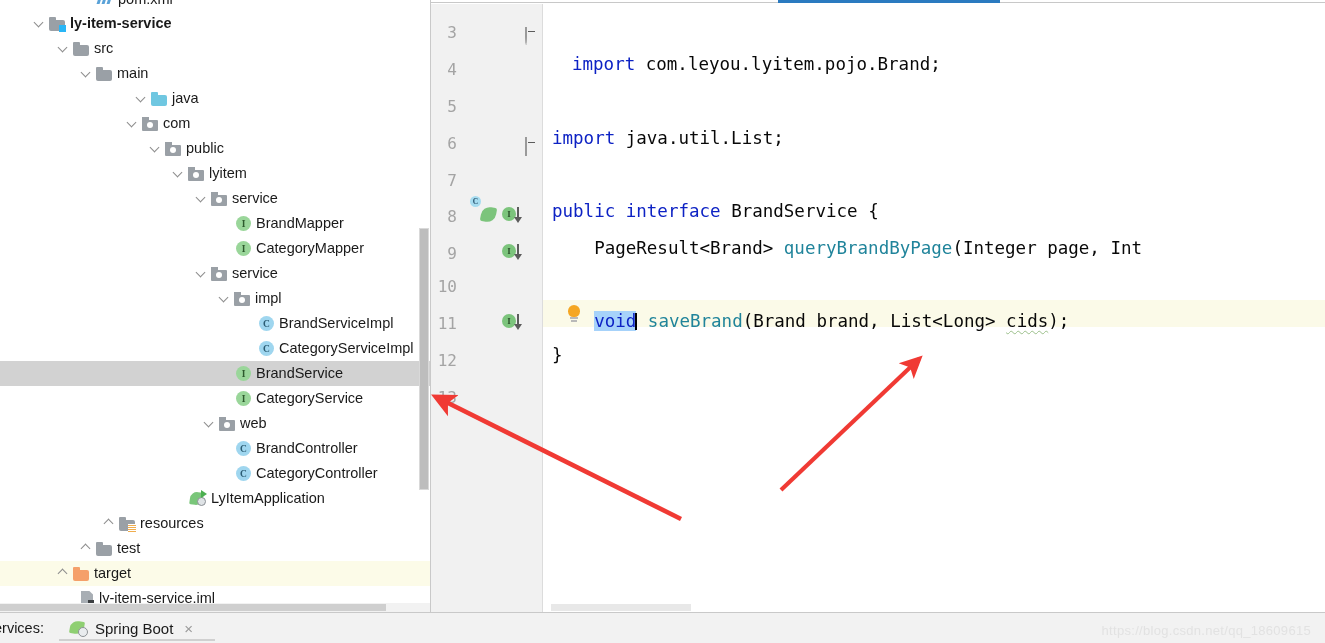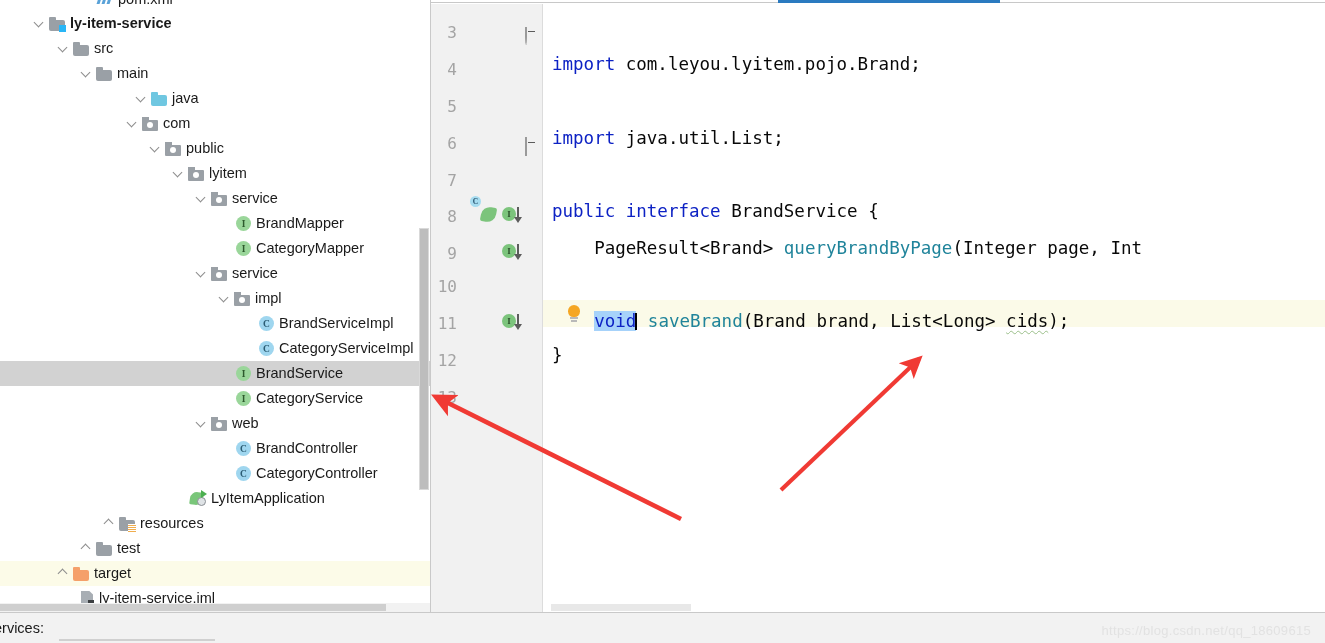--- a/index.html
+++ b/index.html
@@ -382,21 +382,21 @@
     </div>
 
     <div class="tree-row" style="top:386px;">
       <span style="width:236px;flex:0 0 236px;"></span>
       <span class="ic">
           <span class="iface-ic">I</span>
         </span>
       <span class="lbl">CategoryService</span>
     </div>
 
-    <div class="tree-row" style="top:411px;">
+    <div class="tree-row" style="top:411px;margin-left:8px;">
       <span style="width:195px;flex:0 0 195px;"></span>
       <span class="twisty down"></span>
       <span class="ic">
         <span class="pkg">
             <span class="tab"></span>
             <span class="body"></span>
             <span class="dot"></span>
           </span>
       </span>
       <span class="lbl">web</span>
@@ -525,37 +525,45 @@
     </div>
     <div id="gutter-border"></div>
 
     <div class="bulb" style="left:135px;top:305px;">
       <span class="glass"></span>
         <span class="b1"></span>
         <span class="b2"></span>
     </div>
 
 
-    <div class="code-line" style="top:54px;"><span class="kw">import</span><span class="plain"> com.leyou.lyitem.pojo.Brand;</span></div>
+    <div class="code-line" style="top:54px;margin-left:20px;"><span class="kw">import</span><span class="plain"> com.leyou.lyitem.pojo.Brand;</span></div>
 
     <div class="code-line" style="top:128px;"><span class="kw">import</span><span class="plain"> java.util.List;</span></div>
 
     <div class="code-line" style="top:201px;"><span class="kw">public</span><span class="plain"> </span><span class="kw">interface</span><span class="plain"> </span><span class="plain">BrandService</span><span class="plain"> </span><span class="plain">{</span></div>
 
     <div class="code-line" style="top:238px;"><span class="plain">    </span><span class="plain">PageResult&lt;Brand&gt;</span><span class="plain"> </span><span class="mth">queryBrandByPage</span><span class="plain">(Integer page, Int</span></div>
 
     <div class="code-line" style="top:311px;"><span class="plain">    </span><span class="kw sel">void</span><span class="caret"></span><span class="plain"> </span><span class="mth">saveBrand</span><span class="plain">(Brand brand, List&lt;Long&gt; </span><span class="plain squiggle">cids</span><span class="plain">);</span></div>
 
     <div class="code-line" style="top:345px;"><span class="plain">}</span></div>
 
     <div id="editor-hscroll-stub"></div>
   </div>
 
   <div id="statusbar">
     <span id="svc-label">ervices:</span>
+    <div id="svc-tab">
+      <span class="sb-ic">
+        <span class="leaf"></span>
+          <span class="clock"></span>
+      </span>
+      <span class="sb-name">Spring Boot</span>
+      <span class="sb-close">×</span>
+    </div>
     <div id="svc-underline"></div>
     <div id="watermark">https://blog.csdn.net/qq_18609615</div>
   </div>
 
   <svg id="annotations" width="1325" height="643" viewBox="0 0 1325 643">
     <defs>
       <marker id="ah" markerWidth="6" markerHeight="6" refX="4.2" refY="3" orient="auto" markerUnits="strokeWidth">
         <path d="M0,0.4 L5.4,3 L0,5.6 L1.3,3 Z" fill="#f03a34"></path>
       </marker>
     </defs>

